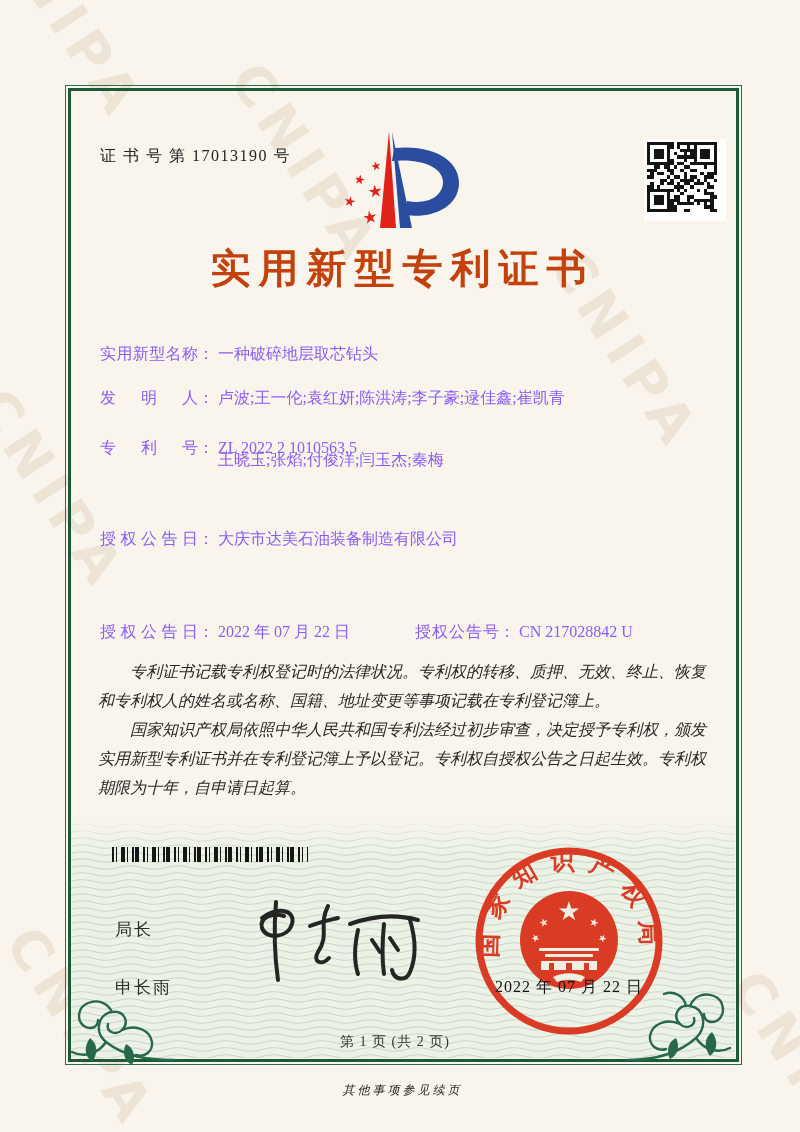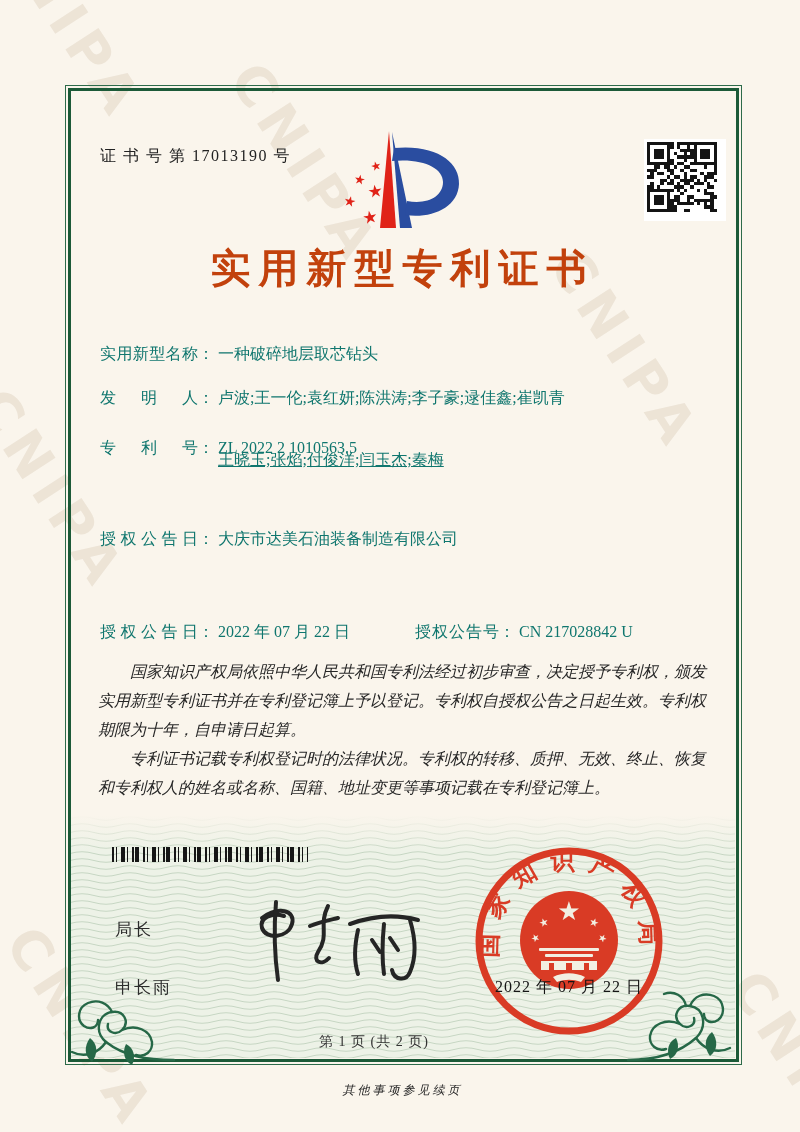--- a/index.html
+++ b/index.html
@@ -18,21 +18,21 @@
   .wavefade{position:absolute;left:70px;top:815px;width:665px;height:36px;
             background:linear-gradient(180deg,#faf5ec 0%,rgba(250,245,236,0) 100%);}
   
   .certno{position:absolute;left:100px;top:134px;font-size:16px;letter-spacing:1.5px;color:#222;margin-top:12px;}
   .logo{position:absolute;left:330px;top:124px;width:135px;height:112px;}
   .qr{position:absolute;left:644px;top:139px;width:76px;height:76px;background:#fff;padding:3px;}
   .qr svg{width:70px;height:70px;display:block;fill:#141414;shape-rendering:crispEdges;}
   .title{position:absolute;left:65px;top:241px;width:675px;text-align:center;
          font-size:40px;font-weight:bold;letter-spacing:8px;color:#c2410c;}
   
-  .field-row{position:absolute;left:100px;width:560px;font-size:16px;line-height:22px;color:#0f766e;text-decoration:underline;}
+  .field-row{position:absolute;left:100px;width:560px;font-size:16px;line-height:22px;color:#8b5cf6;}
   .flabel{display:inline-block;width:98px;text-align:justify;text-align-last:justify;vertical-align:top;}
   .fcolon{display:inline-block;margin-right:4px;vertical-align:top;}
   .fvalue{display:inline-block;vertical-align:top;max-width:430px;}
   .fline2{padding-left:118px;margin-top:40px;}
   .grant-no-group{position:absolute;left:315px;top:0;white-space:nowrap;}
   .grant-no-group .flabel{width:84px;}
   
   .notice{position:absolute;left:98px;top:657px;width:608px;font-size:16px;line-height:29px;
           color:#262626;font-style:italic;}
   .notice p{margin:0;text-indent:2em;}
@@ -47,21 +47,21 @@
       #161616 23px 27px, transparent 27px 31px);}
   
   .sig-label{position:absolute;left:115px;font-size:17px;letter-spacing:2px;color:#2c2c2c;
              font-family:Liberation Serif, serif;text-align:center;}
   .signature{position:absolute;left:232px;top:896px;width:200px;height:92px;}
   
   .seal{position:absolute;left:469px;top:841px;width:200px;height:200px;}
   .seal-date{position:absolute;left:469px;top:977px;width:200px;text-align:center;
              font-size:16px;letter-spacing:1px;color:#141414;}
   
-  .pageinfo{position:absolute;left:58px;top:1033px;width:632px;text-align:center;
+  .pageinfo{position:absolute;left:79px;top:1033px;width:632px;text-align:center;
             font-size:14px;letter-spacing:1px;color:#333;}
   .contnote{position:absolute;left:65px;top:1082px;width:675px;text-align:center;
             font-size:12px;letter-spacing:3px;color:#262626;font-style:italic;}
   .ornament{position:absolute;width:120px;height:78px;}
 </style>
 </head>
 <body>
 
 <div class="page">
 
@@ -304,22 +304,22 @@
 
 
   <div class="field-row" style="top:621px">
     <span class="flabel">授权公告日</span><span class="fcolon">：</span><span class="fvalue">2022 年 07 月 22 日</span>
     <span class="grant-no-group">
       <span class="flabel">授权公告号</span><span class="fcolon">：</span><span class="fvalue">CN 217028842 U</span>
     </span>
   </div>
 
   <div class="notice">
+    <p>专利证书记载专利权登记时的法律状况。专利权的转移、质押、无效、终止、恢复和专利权人的姓名或名称、国籍、地址变更等事项记载在专利登记簿上。</p>
     <p>国家知识产权局依照中华人民共和国专利法经过初步审查，决定授予专利权，颁发实用新型专利证书并在专利登记簿上予以登记。专利权自授权公告之日起生效。专利权期限为十年，自申请日起算。</p>
-    <p>专利证书记载专利权登记时的法律状况。专利权的转移、质押、无效、终止、恢复和专利权人的姓名或名称、国籍、地址变更等事项记载在专利登记簿上。</p>
   </div>
 
   <div class="barcode"></div>
 
   <div class="sig-label" style="top:918px">局长</div>
   <div class="sig-label" style="top:976px">申长雨</div>
 
   <svg class="signature" viewBox="0 0 200 92">
     <g stroke="#252525" stroke-width="4" fill="none" stroke-linecap="round" stroke-linejoin="round">
       <path d="M30,22 C46,10 64,14 60,28 C56,42 34,44 30,32 C27,22 40,16 52,20"></path>

